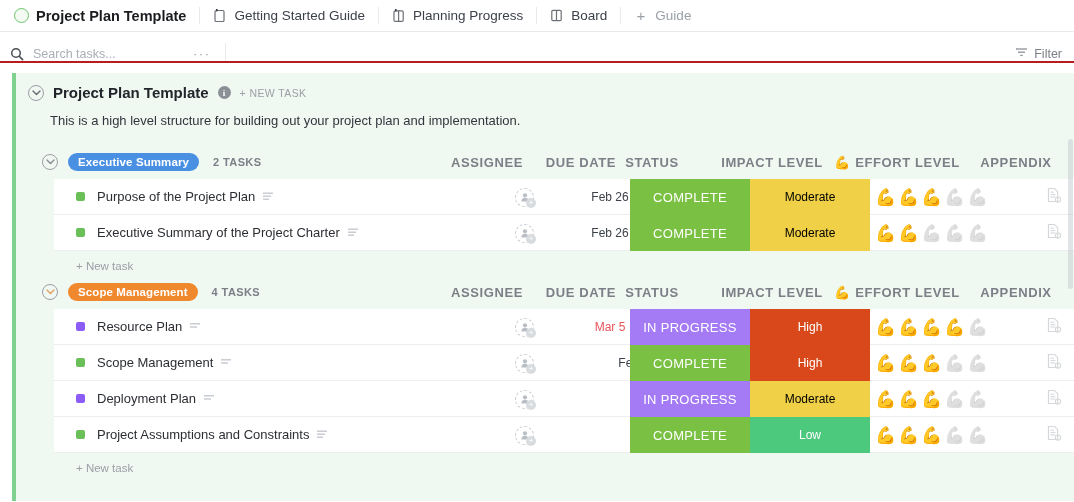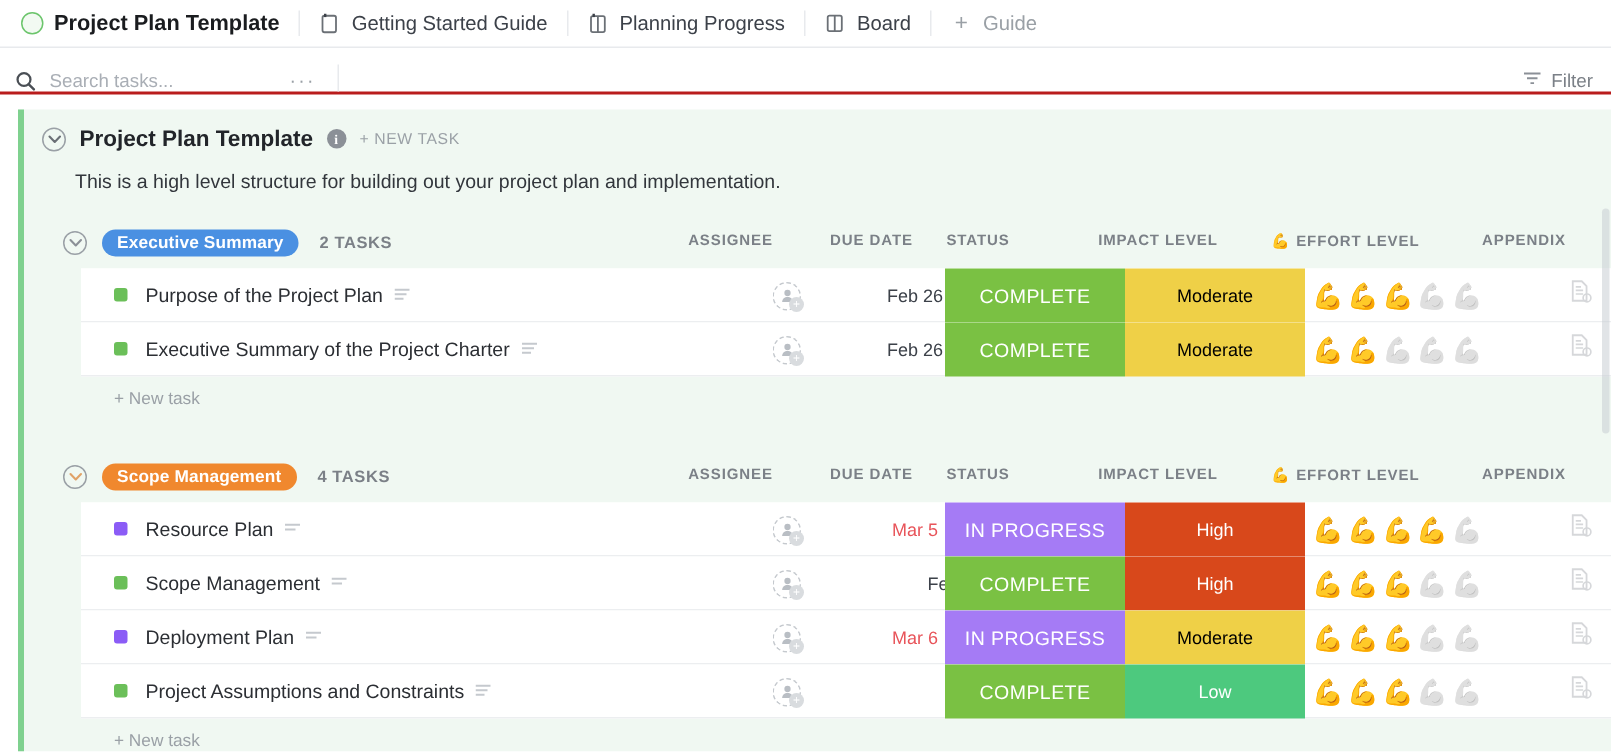--- a/index.html
+++ b/index.html
@@ -105,21 +105,21 @@
     border-radius: 11px; padding: 3px 10px; letter-spacing: .1px;
     cursor: pointer;
   }
   .badge.blue { background: #4a90e2; }
   .badge.orange { background: #f0882e; }
   .tasks-count {
     margin-left: 14px; font-size: 11px; font-weight: bold;
     color: #7b8087; letter-spacing: .4px;
   }
   .colhead {
-    position: absolute; top: 5px; font-size: 10px; font-weight: bold;
+    position: absolute; top: 5px; font-size: 13px; font-weight: bold;
     color: #7b8087; letter-spacing: .6px; text-align: center;
   }
 
   
   .rows { margin-top: 5px; margin-left: 38px; background: #fff; }
   .row {
     height: 36px; display: flex; align-items: center;
     border-bottom: 1px solid #eceef0; position: relative;
     background: #fff;
   }
@@ -366,21 +366,21 @@
                   <circle cx="12" cy="12.6" r="2.6" fill="none" stroke="#8b9097" stroke-width="1.1"></circle>
                 </svg>
             </span>
           </span>
         </div>
 
       </div>
       <div class="newtask-row">+ New task</div>
     </div>
 
-    <div class="group" style="margin-top:34px;">
+    <div class="group" style="margin-top:8px;">
       <div class="group-head">
         <span class="chev">
           <svg width="9" height="6" viewBox="0 0 9 6">
               <polyline points="1,1 4.5,4.6 8,1" fill="none" stroke="#e0a268" stroke-width="1.4" stroke-linecap="round" stroke-linejoin="round"></polyline>
             </svg>
         </span>
         <span class="badge orange">Scope Management</span>
         <span class="tasks-count">4 TASKS</span>
 
         <span class="colhead" style="left:406px;width:130px;">ASSIGNEE</span>
@@ -501,23 +501,20 @@
           </span>
           <span class="cell" style="left:409px;width:123px;">
             <span class="avatar">
               <svg width="10" height="10" viewBox="0 0 10 10">
                   <circle cx="5" cy="3.3" r="2.1" fill="#b9bec4"></circle>
                   <path d="M1.4 9.4a3.6 3.6 0 0 1 7.2 0z" fill="#b9bec4"></path>
                 </svg>
               <span class="plusdot">+</span>
             </span>
           </span>
-          <span class="cell" style="left:500px;width:112px;">
-            <span class="due overdue">Mar 6</span>
-          </span>
           <span class="cell" style="left:576px;width:120px;">
             <span class="pill status" style="background:#a57bf5">IN PROGRESS</span>
           </span>
           <span class="cell" style="left:696px;width:120px;">
             <span class="pill impact dark" style="background:#efd047">Moderate</span>
           </span>
           <span class="cell effort" style="left:816px;width:124px;">
             <span class="bicep">💪</span>
             <span class="bicep">💪</span>
             <span class="bicep">💪</span>

